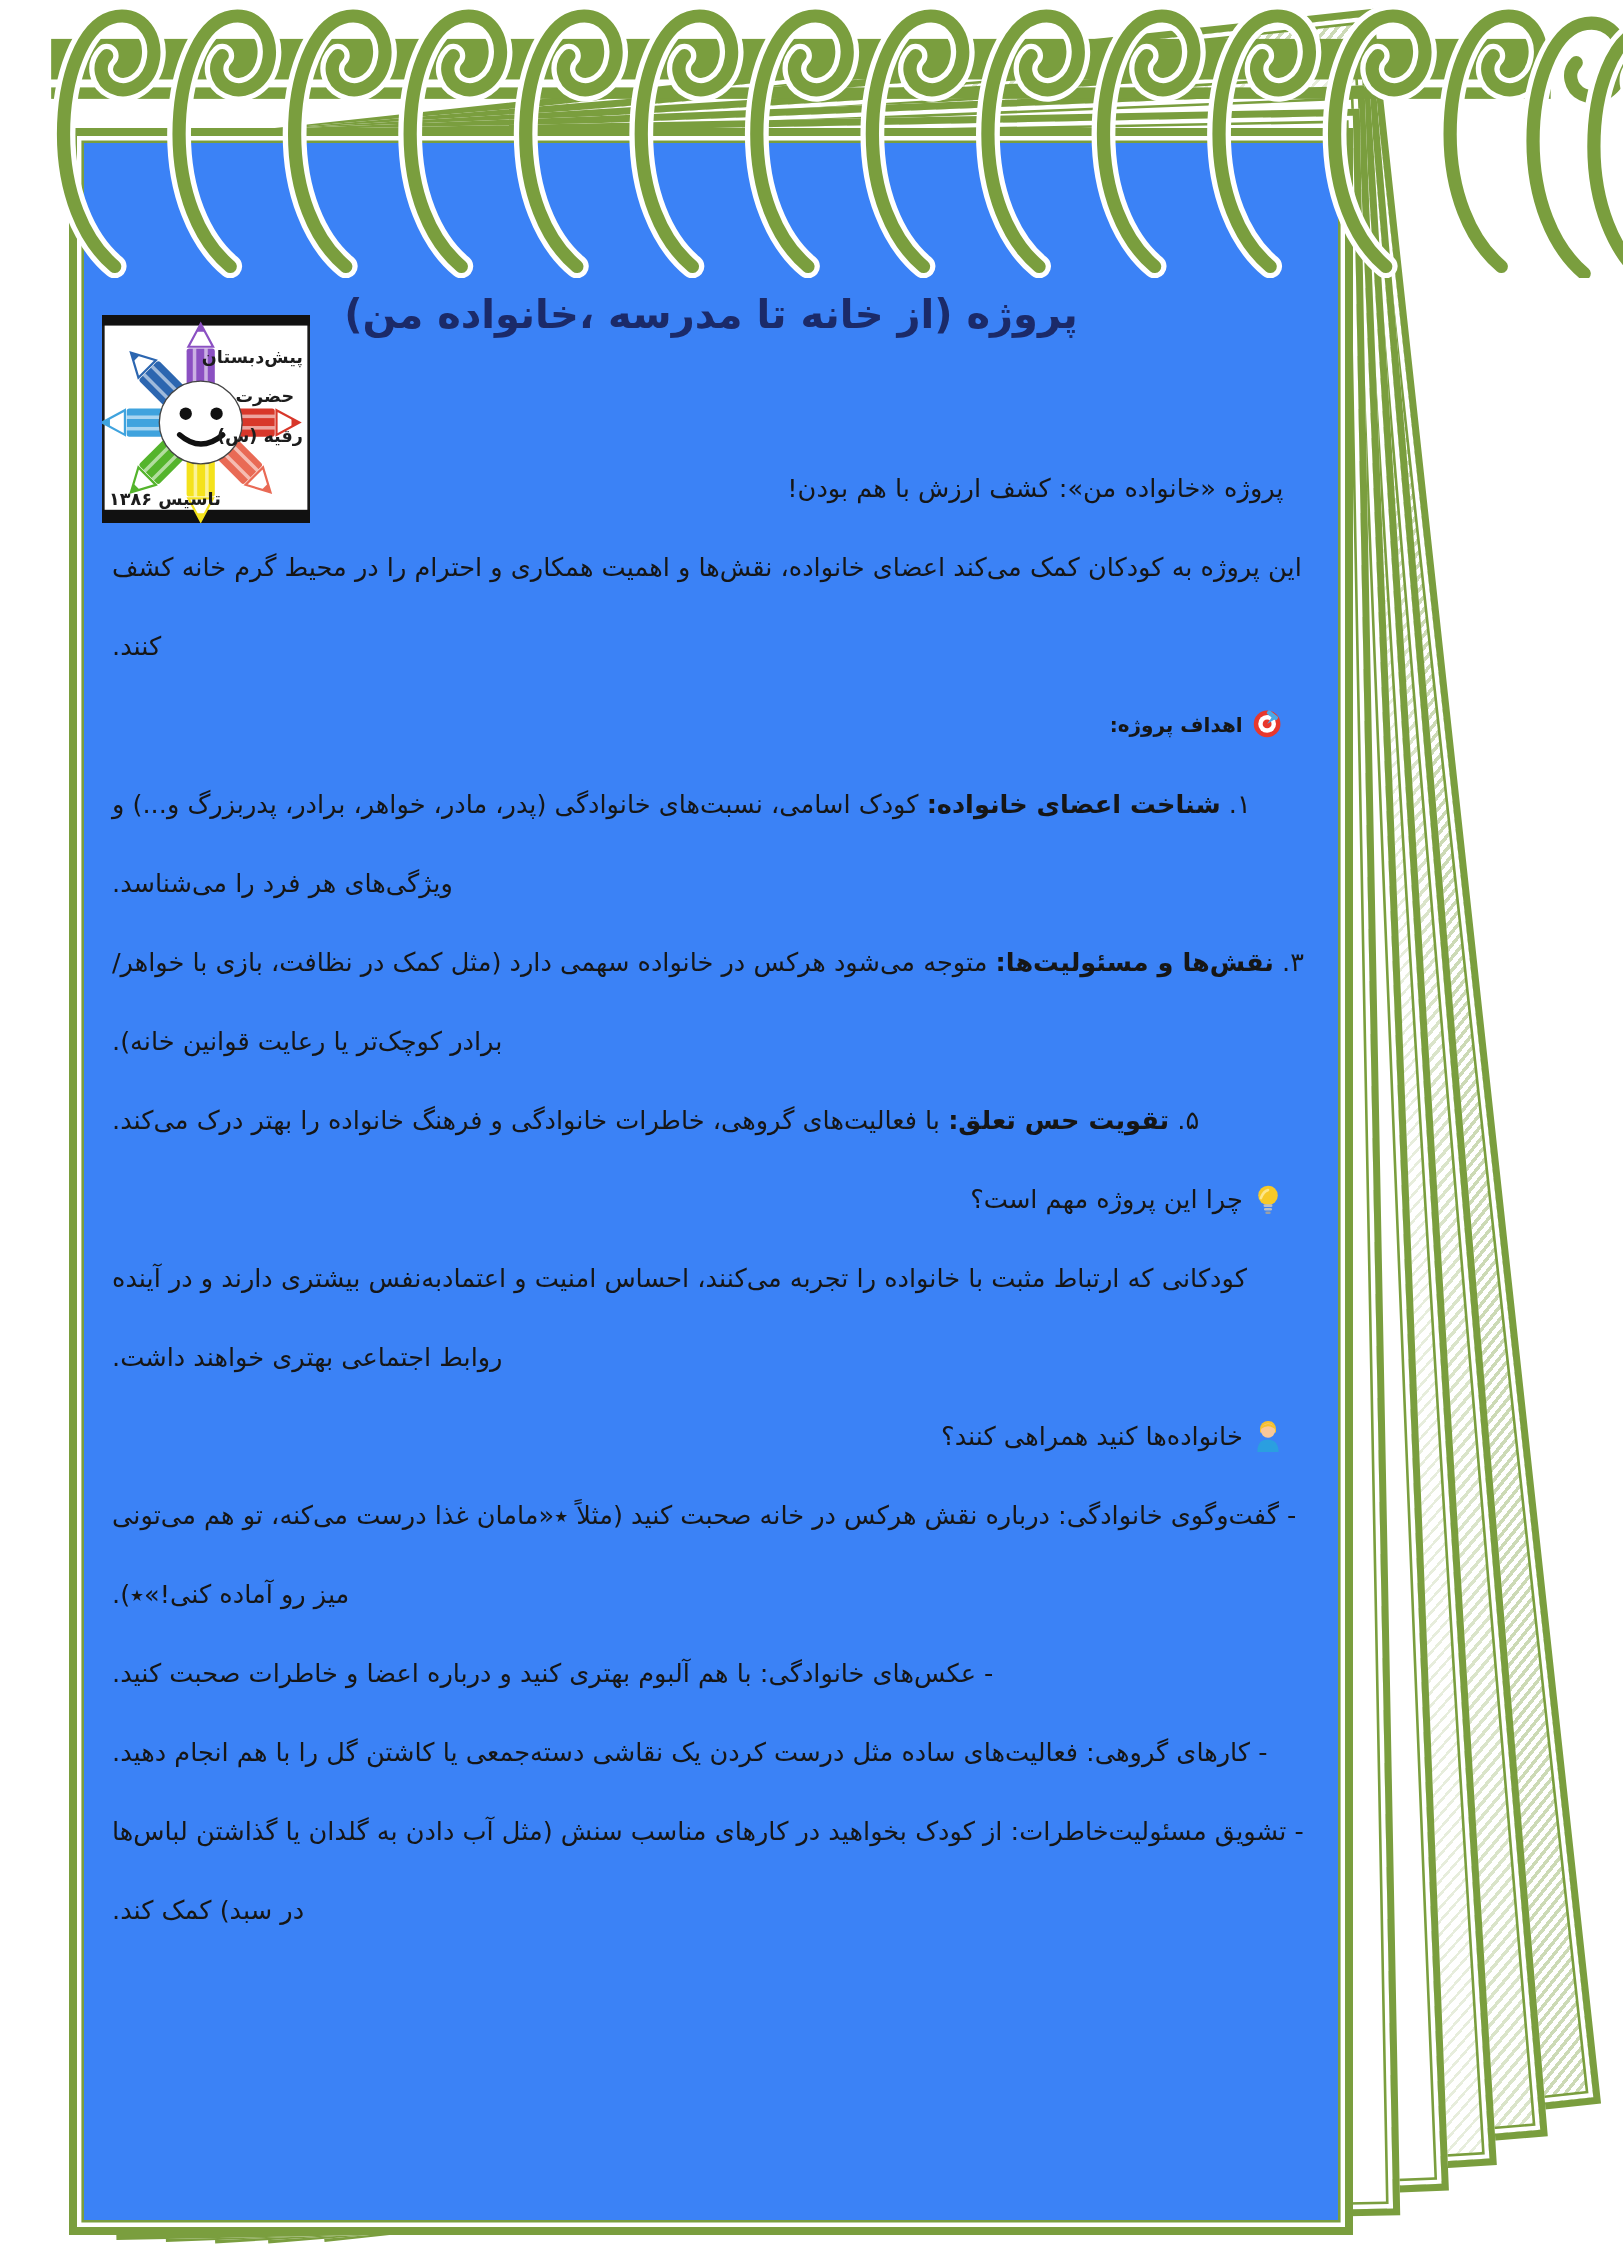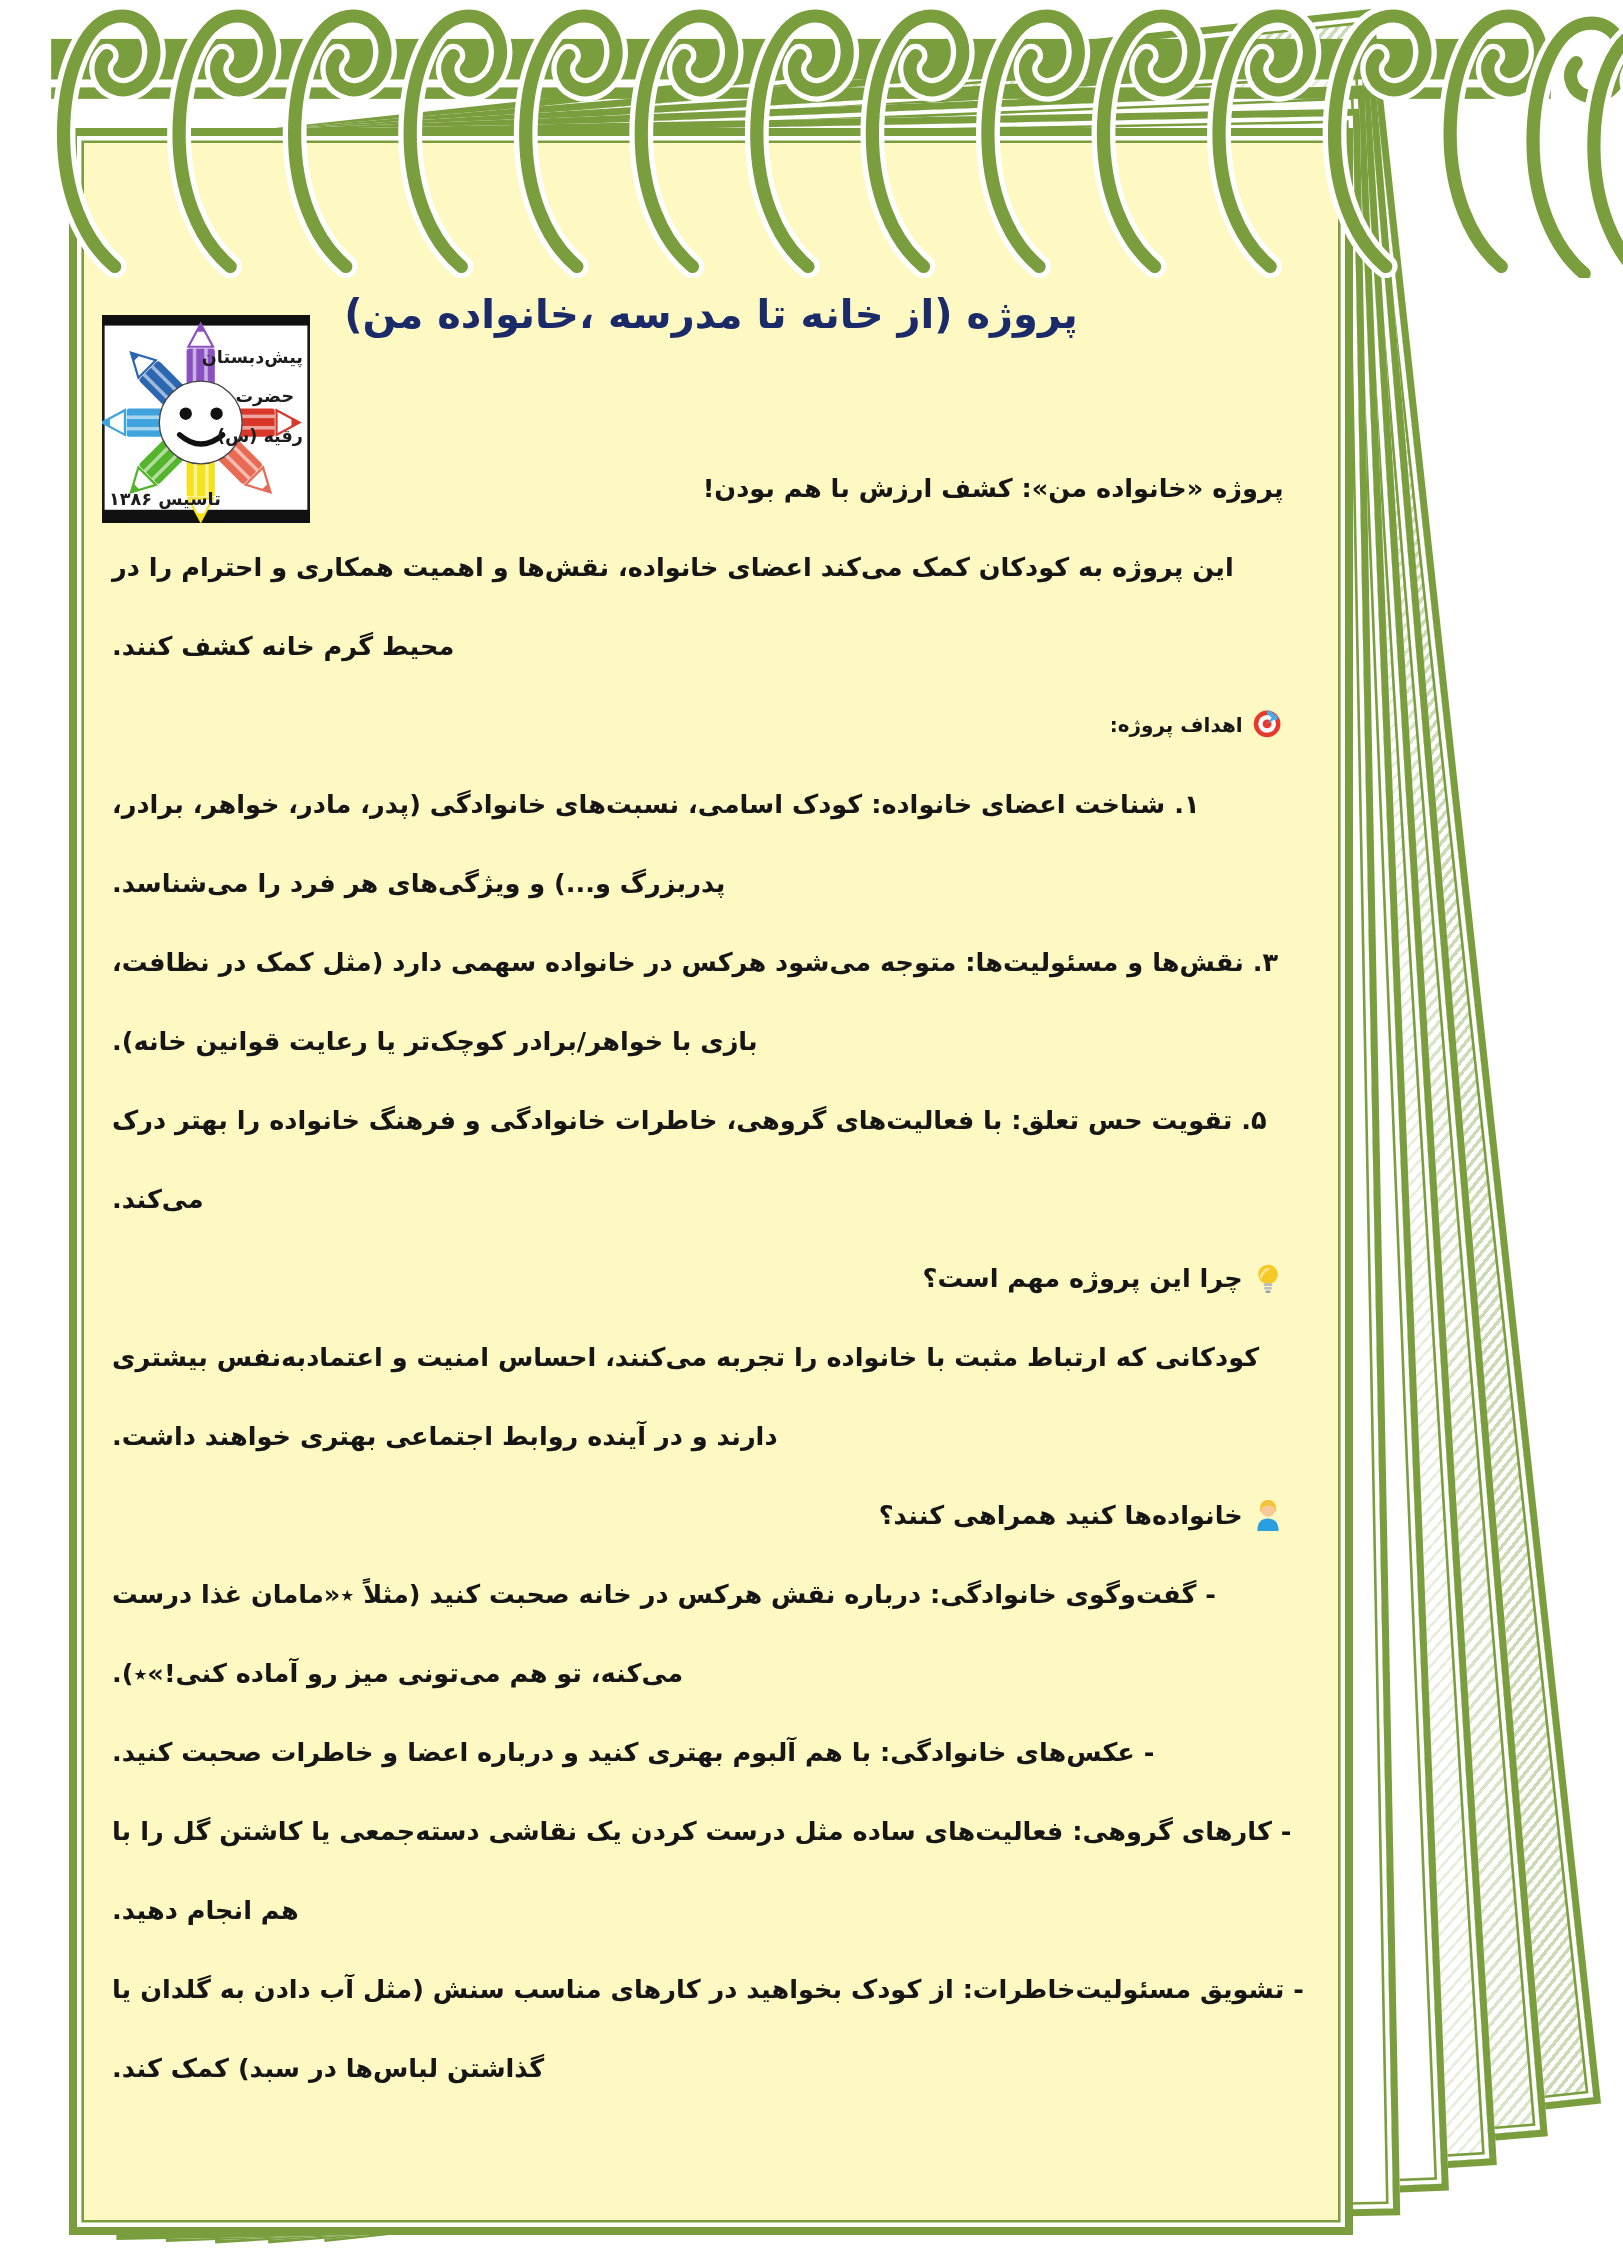--- a/index.html
+++ b/index.html
@@ -25,21 +25,21 @@
   .bp3 { transform:translate(17.6px,12.4px) rotate(-3.5deg); z-index:3;
          background-image:repeating-linear-gradient(135deg, rgba(122,158,62,.18) 0 2.6px, rgba(255,255,255,0) 2.6px 8.8px); }
   .bp4 { transform:translate(23px,16px) rotate(-4.8deg); z-index:2;
          background-image:repeating-linear-gradient(135deg, rgba(122,158,62,.28) 0 3.5px, rgba(255,255,255,0) 3.5px 8.8px); }
   .bp5 { transform:translate(28px,19.4px) rotate(-6.2deg); z-index:1;
          background-image:repeating-linear-gradient(135deg, rgba(122,158,62,.38) 0 3.5px, rgba(255,255,255,0) 3.5px 8px); }
   
   .page {
     position:absolute; left:69px; top:128px;
     width:1284px; height:2107px;
-    background:#fef9c3;
+    background:#3b82f6;
     border:8px solid #7a9e3e;
     box-shadow: inset 0 0 0 4.4px #fff, inset 0 0 0 7px #7a9e3e;
     z-index:6;
   }
   .content {
     position:absolute; inset:0;
     padding:0 35px;
     direction:rtl;
     color:#161616;
   }
@@ -49,21 +49,20 @@
     font-size:40px;
     font-weight:bold;
     color:#1b2a69;
     line-height:71px;
   }
   .content p {
     margin:0;
     font-size:25.6px;
     line-height:79px;
     text-align:left;        
-    font-weight:bold;
   }
   .content p.r { text-align:right; padding-right:26.5px; }
   .content p.b { font-weight:bold; font-size:20px; }
   .content p.first { margin-top:99px; }
   .em {
     display:inline-block;
     width:32px; height:32px;
     vertical-align:-7px;
     margin-left:8.8px;
   }

